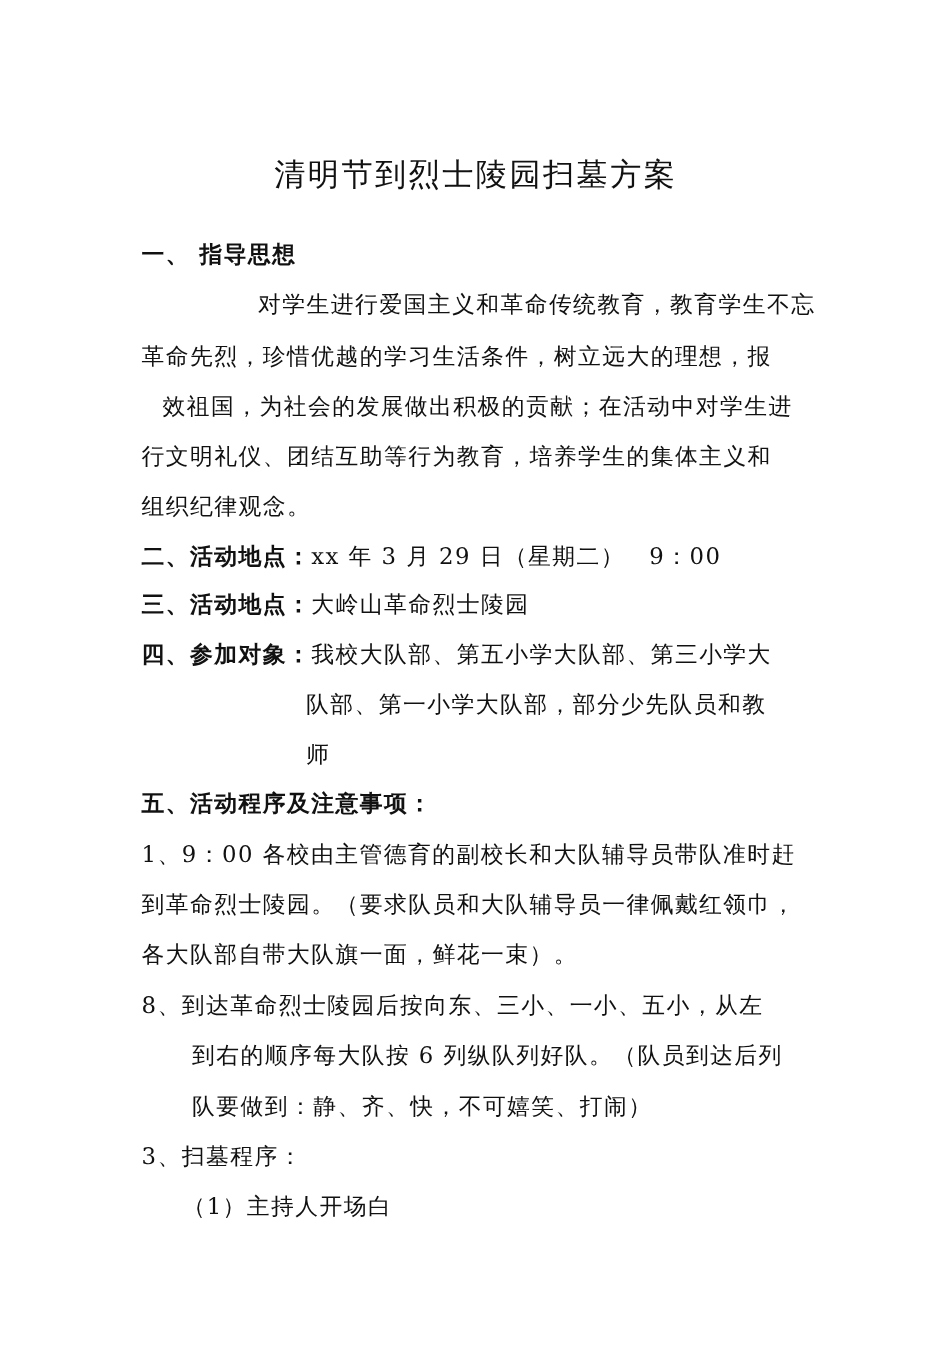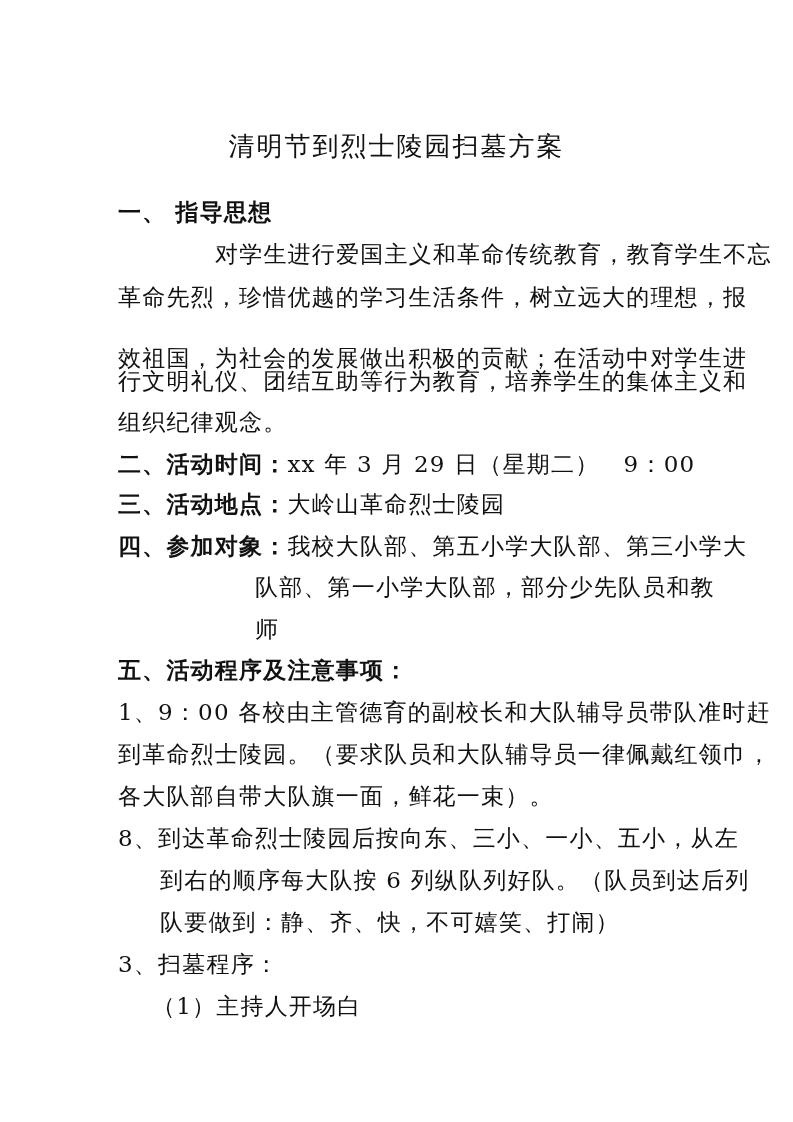--- a/index.html
+++ b/index.html
@@ -31,21 +31,21 @@
     text-align: center;
     font-size: 26px;
     letter-spacing: 2px;
     line-height: 44px;
     font-weight: normal;
   }
   .line {
     position: absolute;
     left: 118px;
     width: 560px;
-    font-size: 23px;
+    font-size: 19px;
     line-height: 28px;
     white-space: nowrap;
     letter-spacing: 1.2px;
   }
   .h {
     font-weight: bold;
   }
   .sec-label {
     font-weight: bold;
   }
@@ -53,26 +53,26 @@
 </head>
 <body>
 
 <div class="page">
 
   <div class="title">清明节到烈士陵园扫墓方案</div>
 
   <div class="line h" style="top:198px;">一、 指导思想</div>
   <div class="line" style="top:240px; left:176px; width:500px;margin-left:39px;">对学生进行爱国主义和革命传统教育，教育学生不忘</div>
   <div class="line" style="top:283px;">革命先烈，珍惜优越的学习生活条件，树立远大的理想，报</div>
-  <div class="line" style="top:344px;">效祖国，为社会的发展做出积极的贡献；在活动中对学生进</div>
+  <div class="line" style="top:325px;text-align:center;">效祖国，为社会的发展做出积极的贡献；在活动中对学生进</div>
   <div class="line" style="top:367px;">行文明礼仪、团结互助等行为教育，培养学生的集体主义和</div>
   <div class="line" style="top:408px;">组织纪律观念。</div>
 
   <div class="line" style="top:450px;">
-    <span class="sec-label">二、活动时间：</span><span>xx 年 3 月 29 日（星期二）　9：00</span>
+    <span class="sec-label">二、活动地点：</span><span>xx 年 3 月 29 日（星期二）　9：00</span>
   </div>
 
   <div class="line" style="top:532px;">
     <span class="sec-label">四、参加对象：</span><span>我校大队部、第五小学大队部、第三小学大</span>
   </div>
 
   <div class="line" style="top:490px;">
     <span class="sec-label">三、活动地点：</span><span>大岭山革命烈士陵园</span>
   </div>
   <div class="line" style="top:573px; left:255px; width:420px;">队部、第一小学大队部，部分少先队员和教</div>

